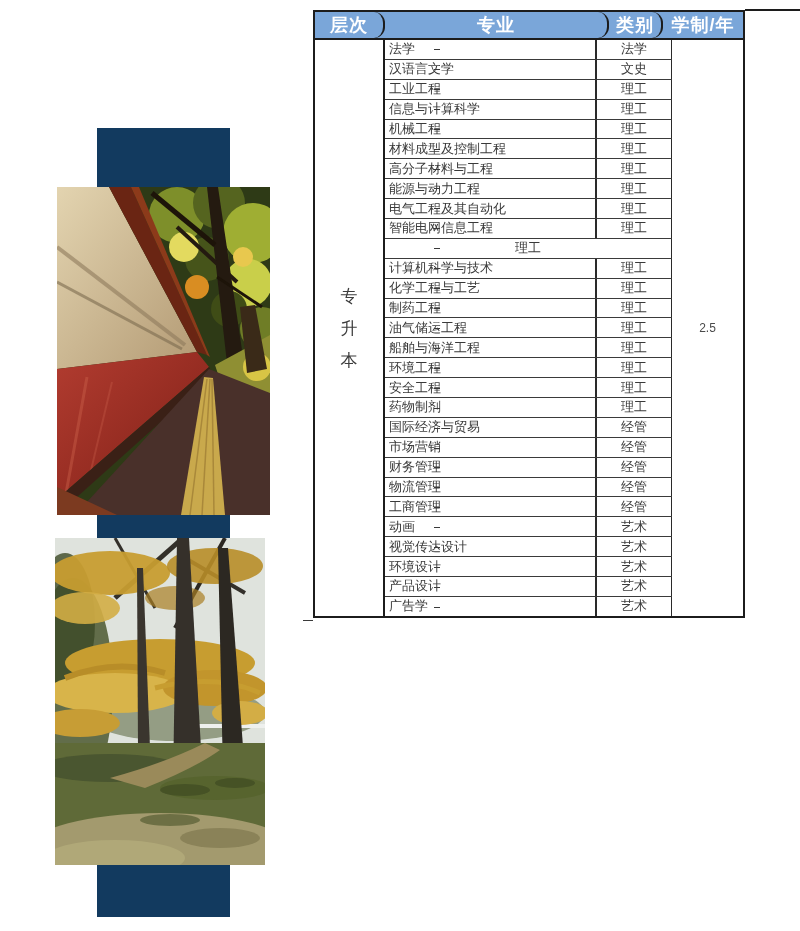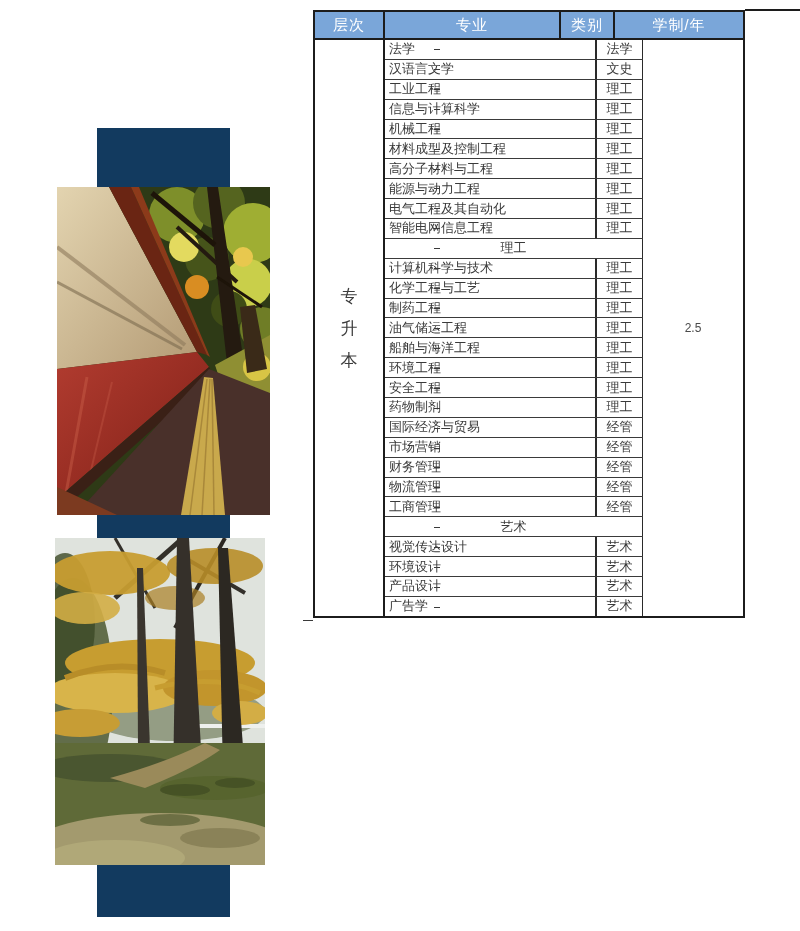--- a/index.html
+++ b/index.html
@@ -12,33 +12,33 @@
     background: #123a5f; }
   .photo { position: absolute; overflow: hidden; }
   .photo svg { display: block; width: 100%; height: 100%; }
   .photo-1 { left: 57px; top: 187px; width: 213px; height: 328px; }
   .photo-2 { left: 55px; top: 538px; width: 210px; height: 327px; }
 
   
   .majors-table { position: absolute; left: 313px; top: 10px; width: 432px; }
   .thead { display: flex; height: 30px; border: 2px solid #1c1c1c; background: #7aa6d9; }
   .th { display: flex; align-items: center; justify-content: center;
-    color: #ffffff; font-size: 15px; font-weight: 400; letter-spacing: 1px;
-    border-right: 2px solid #1c1c1c; }
+    color: #ffffff; font-size: 18px; font-weight: 700; letter-spacing: 1px;
+    border-right: 2px solid #1c1c1c; border-radius: 11px; }
   .th:last-child { border-right: none; }
   .th-level { width: 70px; }
-  .th-major { width: 176px; }
+  .th-major { width: 224px; }
   .th-category { width: 54px; }
   .th-duration { flex: 1; }
 
   .tbody { display: flex; height: 578px; border: 2px solid #1c1c1c; border-top: none; }
   .level-cell { width: 70px; border-right: 2px solid #1c1c1c;
     display: flex; flex-direction: column; align-items: center; justify-content: center;
     gap: 9px; font-size: 17px; color: #3d3d3d; }
-  .rows { width: 258px; display: flex; flex-direction: column; }
+  .rows { width: 287px; display: flex; flex-direction: column; }
   .row { flex: 1; display: flex; border-bottom: 1px solid #3a3a3a; }
   .row:last-child { border-bottom: none; }
   .cell-major { width: 212px; border-right: 2px solid #2a2a2a; display: flex;
     align-items: center; padding-left: 4px; font-size: 13px; color: #3a3a3a;
     white-space: nowrap; overflow: hidden; }
   .cell-category { flex: 1; border-right: 1px solid #2a2a2a; display: flex;
     align-items: center; justify-content: center; font-size: 13px; color: #3a3a3a; }
   .duration-cell { flex: 1; display: flex; align-items: center; justify-content: center;
     font-size: 12px; color: #4a4a4a; }
 
@@ -290,20 +290,21 @@
       <div class="cell-major">物流管理</div>
       <div class="cell-category">经管</div>
     </div>
 
     <div class="row">
       <div class="cell-major">工商管理</div>
       <div class="cell-category">经管</div>
     </div>
 
     <div class="row">
+      <div class="cell-major">动画</div>
       <div class="cell-category">艺术</div>
     </div>
 
     <div class="row">
       <div class="cell-major">视觉传达设计</div>
       <div class="cell-category">艺术</div>
     </div>
 
     <div class="row">
       <div class="cell-major">环境设计</div>

